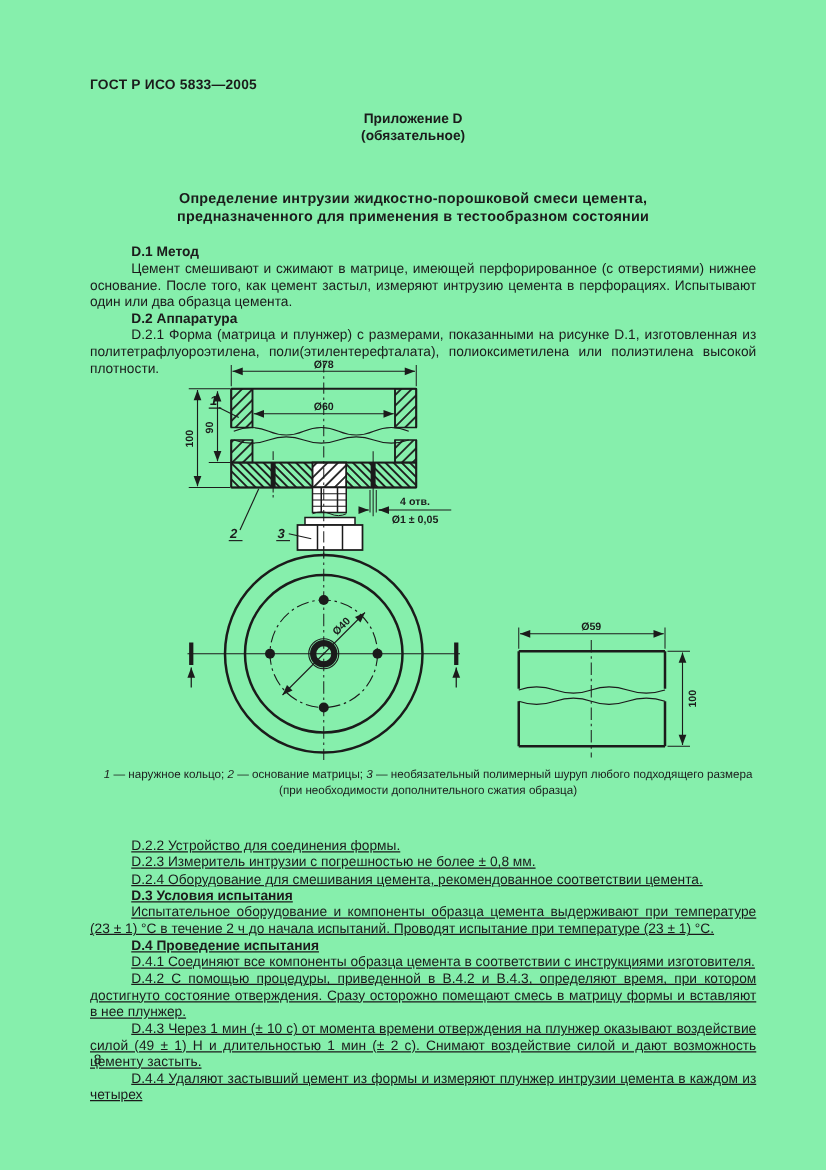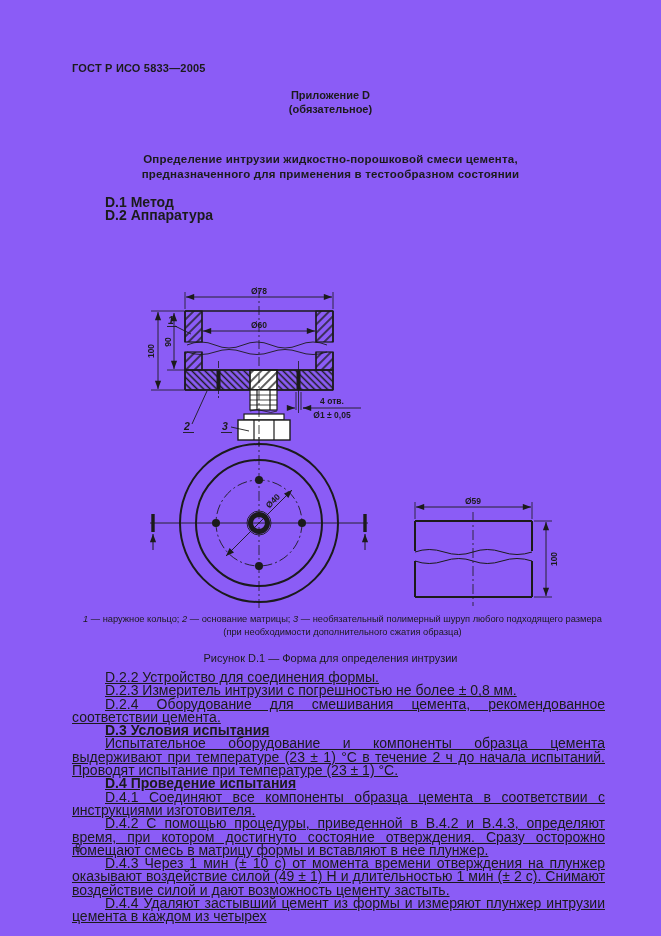--- a/index.html
+++ b/index.html
@@ -1,28 +1,28 @@
 <!DOCTYPE html>
 <html><head>
 <meta charset="utf-8">
 <style>
   html,body{margin:0;padding:0;background:#ffffff;}
   .page{
     position:relative;
     width:661px;height:936px;
-    background:#8b5cf6;
+    background:#86efac;
     font-family:"Liberation Sans",sans-serif;
     color:#1b1b1b;
     overflow:hidden;
   }
   .abs{position:absolute;}
   .doc-header{left:72px;top:62px;font-size:11px;font-weight:bold;letter-spacing:.2px;}
   .appendix{left:0;top:89px;width:661px;text-align:center;font-size:11px;font-weight:bold;line-height:13.5px;}
   .doc-title{left:0;top:152px;width:661px;text-align:center;font-size:11.5px;font-weight:bold;line-height:14.6px;letter-spacing:.2px;}
-  .body-text{left:72px;width:533px;font-size:14px;line-height:13.3px;}
+  .body-text{left:72px;width:533px;font-size:11px;line-height:13.3px;}
   .body-text p{margin:0;text-indent:33px;text-align:justify;}
   .body-text p.h{font-weight:bold;}
   .block-top{top:196px;}
   .block-bottom{top:671px;text-decoration:underline;}
   .fig-legend{left:12px;top:613px;width:661px;text-align:center;font-size:9.3px;line-height:13px;}
   .fig-legend i{font-style:italic;}
   .fig-caption{left:0;top:652px;width:661px;text-align:center;font-size:11px;}
   .page-number{left:75px;top:842px;font-size:11px;}
   svg text{font-family:"Liberation Sans",sans-serif;fill:#1b1b1b;}
   svg .dim{font-size:8.5px;font-weight:bold;}
@@ -40,21 +40,23 @@
     <div>предназначенного для применения в тестообразном состоянии</div>
   </div>
 
   <div class="abs appendix">
     <div>Приложение D</div>
     <div>(обязательное)</div>
   </div>
 
   <div class="abs body-text block-top">
     <p class="h">D.1 Метод</p>
+    <p>Цемент смешивают и сжимают в матрице, имеющей перфорированное (с отверстиями) нижнее основание. После того, как цемент застыл, измеряют интрузию цемента в перфорациях. Испытывают один или два образца цемента.</p>
     <p class="h">D.2 Аппаратура</p>
+    <p>D.2.1 Форма (матрица и плунжер) с размерами, показанными на рисунке D.1, изготовленная из политетрафлуороэтилена, поли(этилентерефталата), полиоксиметилена или полиэтилена высокой плотности.</p>
   </div>
 
   <svg class="abs" style="left:0;top:283px;" width="661" height="332" viewBox="0 283 661 332">
     <defs>
       <marker id="arr" markerUnits="userSpaceOnUse" markerWidth="9" markerHeight="7" viewBox="0 0 9 7" refX="8.6" refY="3.5" orient="auto-start-reverse">
         <path d="M0.4,0.4 L8.6,3.5 L0.4,6.6 Z" fill="#1b1b1b"></path>
       </marker>
       <pattern id="hatchA" patternUnits="userSpaceOnUse" width="6" height="6" patternTransform="rotate(45 0 0)">
         <line x1="3" y1="-1" x2="3" y2="7" stroke="#1b1b1b" stroke-width="1.4"></line>
       </pattern>
@@ -183,21 +185,20 @@
     </g>
     <text class="dim" x="473" y="504" text-anchor="middle">Ø59</text>
     <text class="dim" transform="translate(556.5 559) rotate(-90)" text-anchor="middle">100</text>
   </svg>
 
   <div class="abs fig-legend">
     <div><i>1</i><span> — наружное кольцо; </span><i>2</i><span> — основание матрицы; </span><i>3</i><span> — необязательный полимерный шуруп любого подходящего размера</span></div>
     <div>(при необходимости дополнительного сжатия образца)</div>
   </div>
 
-  <div class="abs fig-caption">Рисунок D.1 — Форма для определения интрузии</div>
 
   <div class="abs body-text block-bottom">
     <p>D.2.2 Устройство для соединения формы.</p>
     <p>D.2.3 Измеритель интрузии с погрешностью не более ± 0,8 мм.</p>
     <p>D.2.4 Оборудование для смешивания цемента, рекомендованное соответствии цемента.</p>
     <p class="h">D.3 Условия испытания</p>
     <p>Испытательное оборудование и компоненты образца цемента выдерживают при температуре (23 ± 1) °С в течение 2 ч до начала испытаний. Проводят испытание при температуре (23 ± 1) °С.</p>
     <p class="h">D.4 Проведение испытания</p>
     <p>D.4.1 Соединяют все компоненты образца цемента в соответствии с инструкциями изготовителя.</p>
     <p>D.4.2 С помощью процедуры, приведенной в В.4.2 и В.4.3, определяют время, при котором достигнуто состояние отверждения. Сразу осторожно помещают смесь в матрицу формы и вставляют в нее плунжер.</p>

